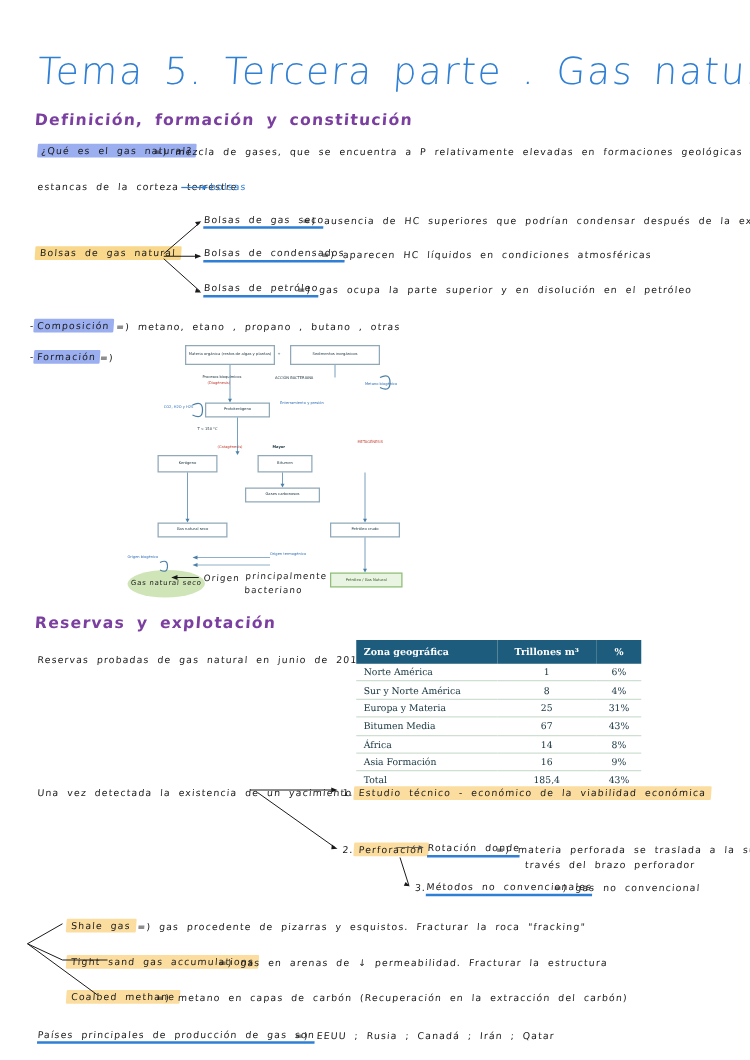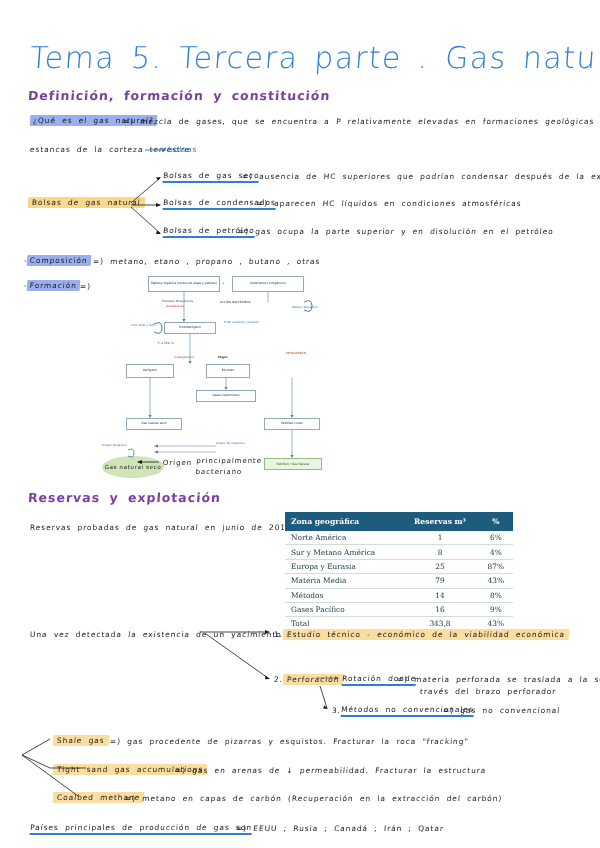--- a/index.html
+++ b/index.html
@@ -261,58 +261,58 @@
 bacteriano</div>
 
   <div class="section-h" style="left:28px; top:490px;">Reservas  y  explotación</div>
 
   <div class="hw body-txt" style="left:30px; top:523px;">Reservas   probadas  de   gas   natural   en   junio  de   2017  eran :</div>
 
   <table id="reserves-table">
     <thead>
       <tr>
         <th class="zone">Zona geográfica</th>
-        <th>Reservas m³</th>
+        <th>Trillones m³</th>
         <th>%</th>
       </tr>
     </thead>
     <tbody>
       <tr>
         <td class="zone">Norte América</td>
         <td class="num">1</td>
         <td class="pct">6%</td>
       </tr>
       <tr>
-        <td class="zone">Sur y Metano América</td>
+        <td class="zone">Sur y Norte América</td>
         <td class="num">8</td>
         <td class="pct">4%</td>
       </tr>
       <tr>
-        <td class="zone">Europa y Eurasia</td>
+        <td class="zone">Europa y Materia</td>
         <td class="num">25</td>
-        <td class="pct">87%</td>
-      </tr>
-      <tr>
-        <td class="zone">Materia Media</td>
-        <td class="num">79</td>
+        <td class="pct">31%</td>
+      </tr>
+      <tr>
+        <td class="zone">Bitumen Media</td>
+        <td class="num">67</td>
         <td class="pct">43%</td>
       </tr>
       <tr>
-        <td class="zone">Métodos</td>
+        <td class="zone">África</td>
         <td class="num">14</td>
         <td class="pct">8%</td>
       </tr>
       <tr>
-        <td class="zone">Gases Pacífico</td>
+        <td class="zone">Asia Formación</td>
         <td class="num">16</td>
         <td class="pct">9%</td>
       </tr>
       <tr class="total">
         <td class="zone">Total</td>
-        <td class="num">343,8</td>
+        <td class="num">185,4</td>
         <td class="pct">43%</td>
       </tr>
     </tbody>
   </table>
 
   <div class="hw body-txt" style="left:30px; top:630px;">Una  vez  detectada  la  existencia  de   un  yacimiento</div>
 
   <div class="hw body-txt" style="left:274px; top:630px;">1.</div>
   <div class="hw body-txt" style="left:283px; top:630px;">
     <span class="hl-orange">Estudio   técnico - económico  de   la   viabilidad   económica</span>

